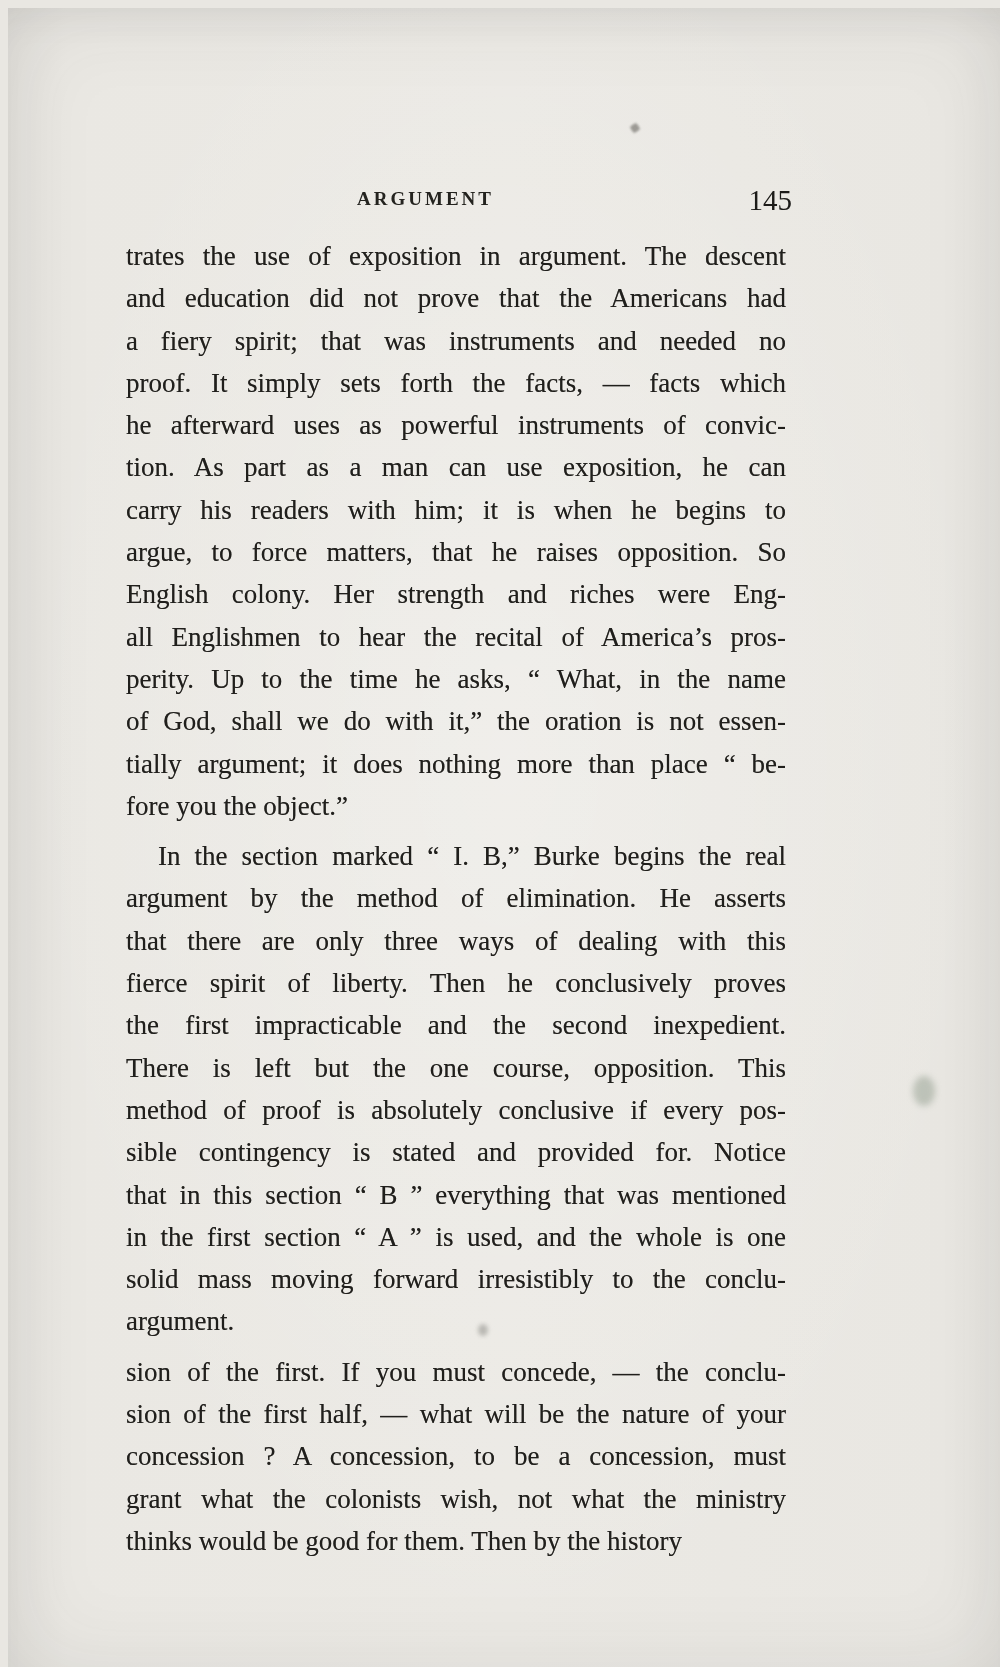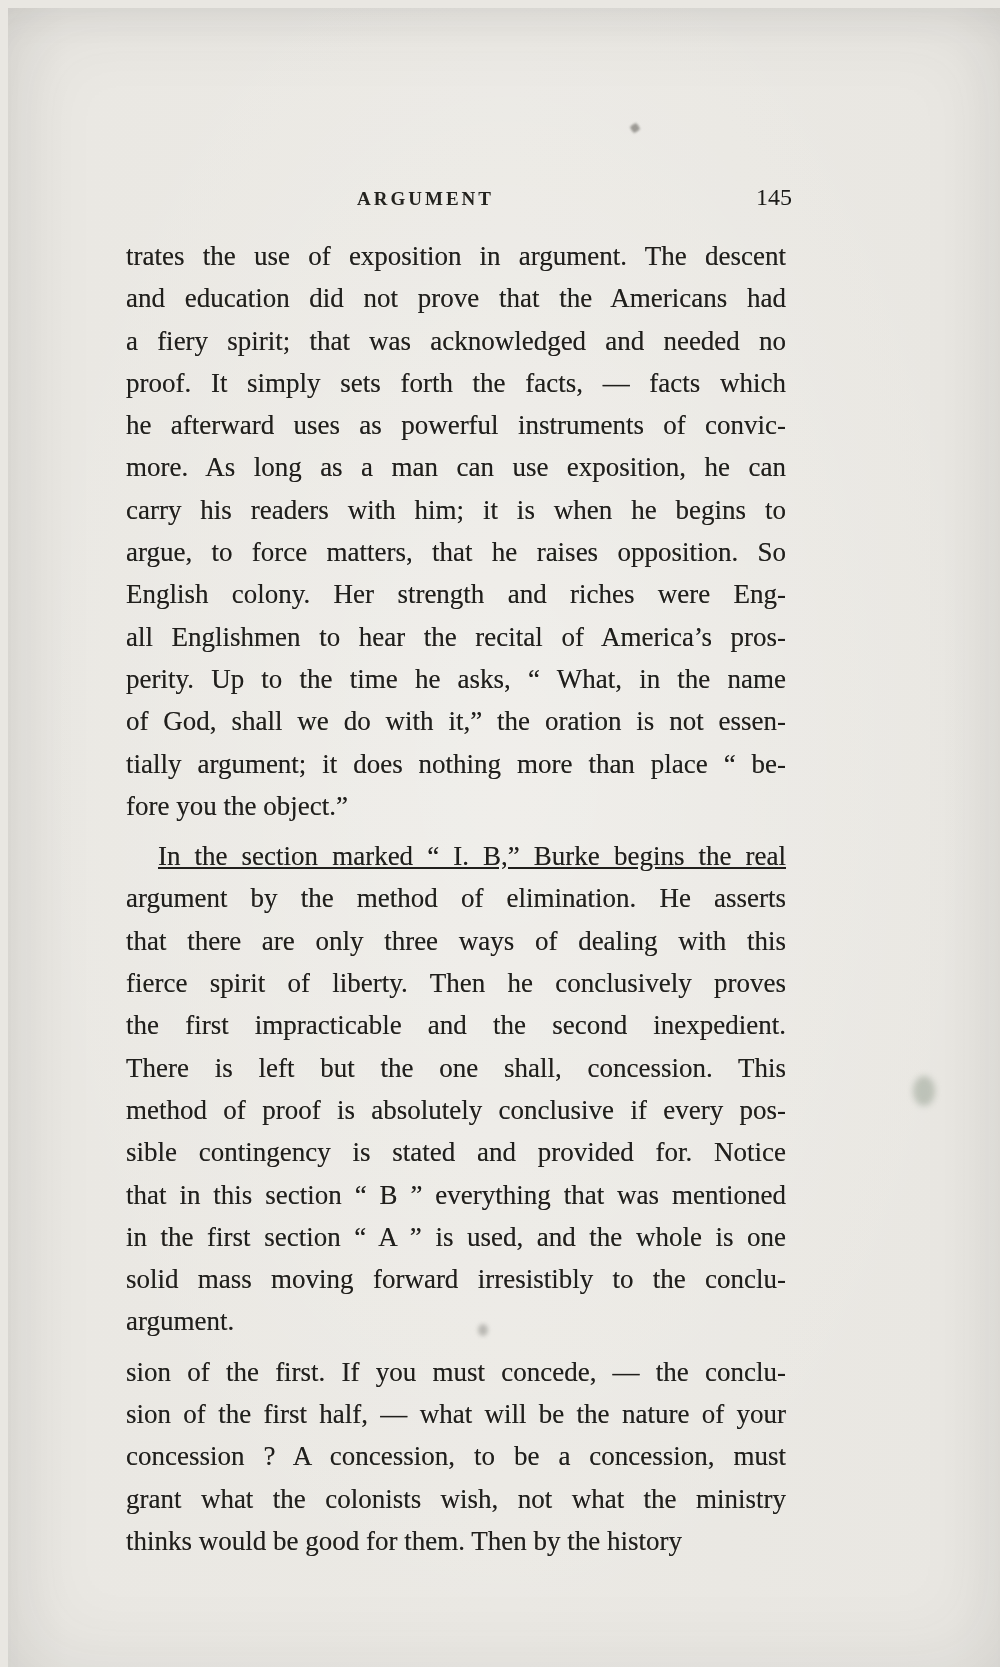--- a/index.html
+++ b/index.html
@@ -50,21 +50,21 @@
     font-size: 19px;
     font-weight: 700;
     letter-spacing: 3px;
     color: #24231f;
   }
 
   .running-head .page-number {
     position: absolute;
     right: 2px;
     top: 0;
-    font-size: 24px;
+    font-size: 29px;
     color: #1c1b18;
   }
 
   .paragraph {
     margin: 0;
   }
 
   .line {
     font-size: 27px;
     line-height: 34.3px;
@@ -75,21 +75,20 @@
     text-shadow: 0 0 0.6px rgba(32,31,28,0.55);
     margin-left: 6px;
   }
 
   .line.last {
     text-align-last: left;
   }
 
   .line.indent {
     text-indent: 32px;
-    text-decoration: underline;
   }
 
   
   .smudge {
     position: absolute;
     border-radius: 50%;
     pointer-events: none;
   }
   .smudge-1 {
     left: 905px;
@@ -131,40 +130,40 @@
 
     <div class="running-head">
       <span class="head-title">ARGUMENT</span>
       <span class="page-number">145</span>
     </div>
 
     <div id="body-text">
         <div class="paragraph">
           <div class="line">trates the use of exposition in argument. The descent</div>
           <div class="line">and education did not prove that the Americans had</div>
-          <div class="line">a fiery spirit; that was acknowledged and needed no</div>
+          <div class="line">a fiery spirit; that was instruments and needed no</div>
           <div class="line">proof. It simply sets forth the facts, — facts which</div>
           <div class="line">he afterward uses as powerful instruments of convic-</div>
-          <div class="line">more. As long as a man can use exposition, he can</div>
+          <div class="line">tion. As part as a man can use exposition, he can</div>
           <div class="line">carry his readers with him; it is when he begins to</div>
           <div class="line">argue, to force matters, that he raises opposition. So</div>
           <div class="line">English colony. Her strength and riches were Eng-</div>
           <div class="line">all Englishmen to hear the recital of America’s pros-</div>
           <div class="line">perity. Up to the time he asks, “ What, in the name</div>
           <div class="line">of God, shall we do with it,” the oration is not essen-</div>
           <div class="line">tially argument; it does nothing more than place “ be-</div>
           <div class="line last">fore you the object.”</div>
         </div>
         <div class="paragraph">
           <div class="line indent">In the section marked “ I. B,” Burke begins the real</div>
           <div class="line">argument by the method of elimination. He asserts</div>
           <div class="line">that there are only three ways of dealing with this</div>
           <div class="line">fierce spirit of liberty. Then he conclusively proves</div>
           <div class="line">the first impracticable and the second inexpedient.</div>
-          <div class="line">There is left but the one shall, concession. This</div>
+          <div class="line">There is left but the one course, opposition. This</div>
           <div class="line">method of proof is absolutely conclusive if every pos-</div>
           <div class="line">sible contingency is stated and provided for. Notice</div>
           <div class="line">that in this section “ B ” everything that was mentioned</div>
           <div class="line">in the first section “ A ” is used, and the whole is one</div>
           <div class="line">solid mass moving forward irresistibly to the conclu-</div>
           <div class="line last">argument.</div>
         </div>
         <div class="paragraph">
           <div class="line">sion of the first. If you must concede, — the conclu-</div>
           <div class="line">sion of the first half, — what will be the nature of your</div>

